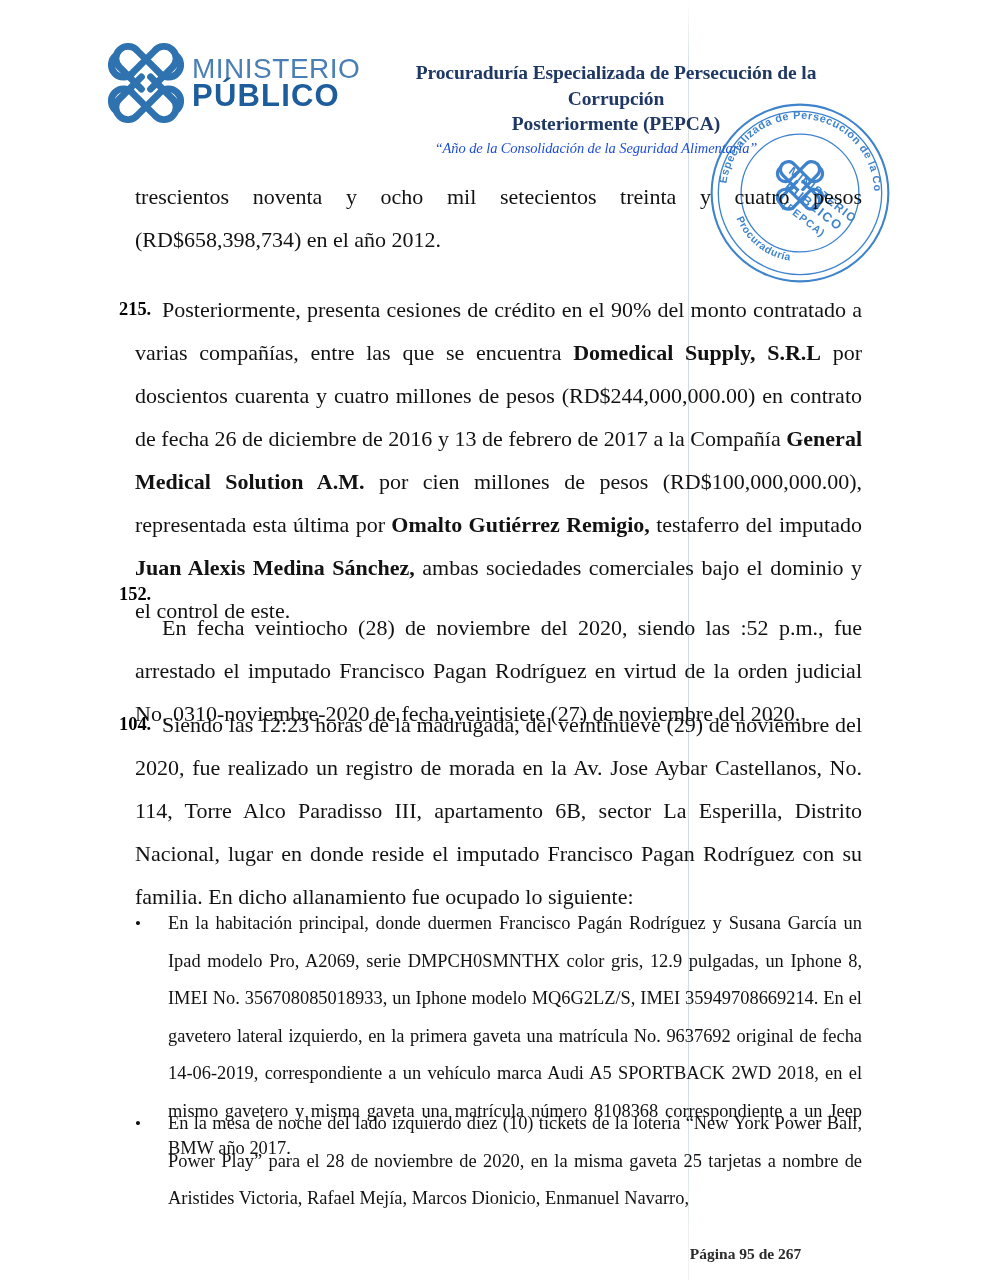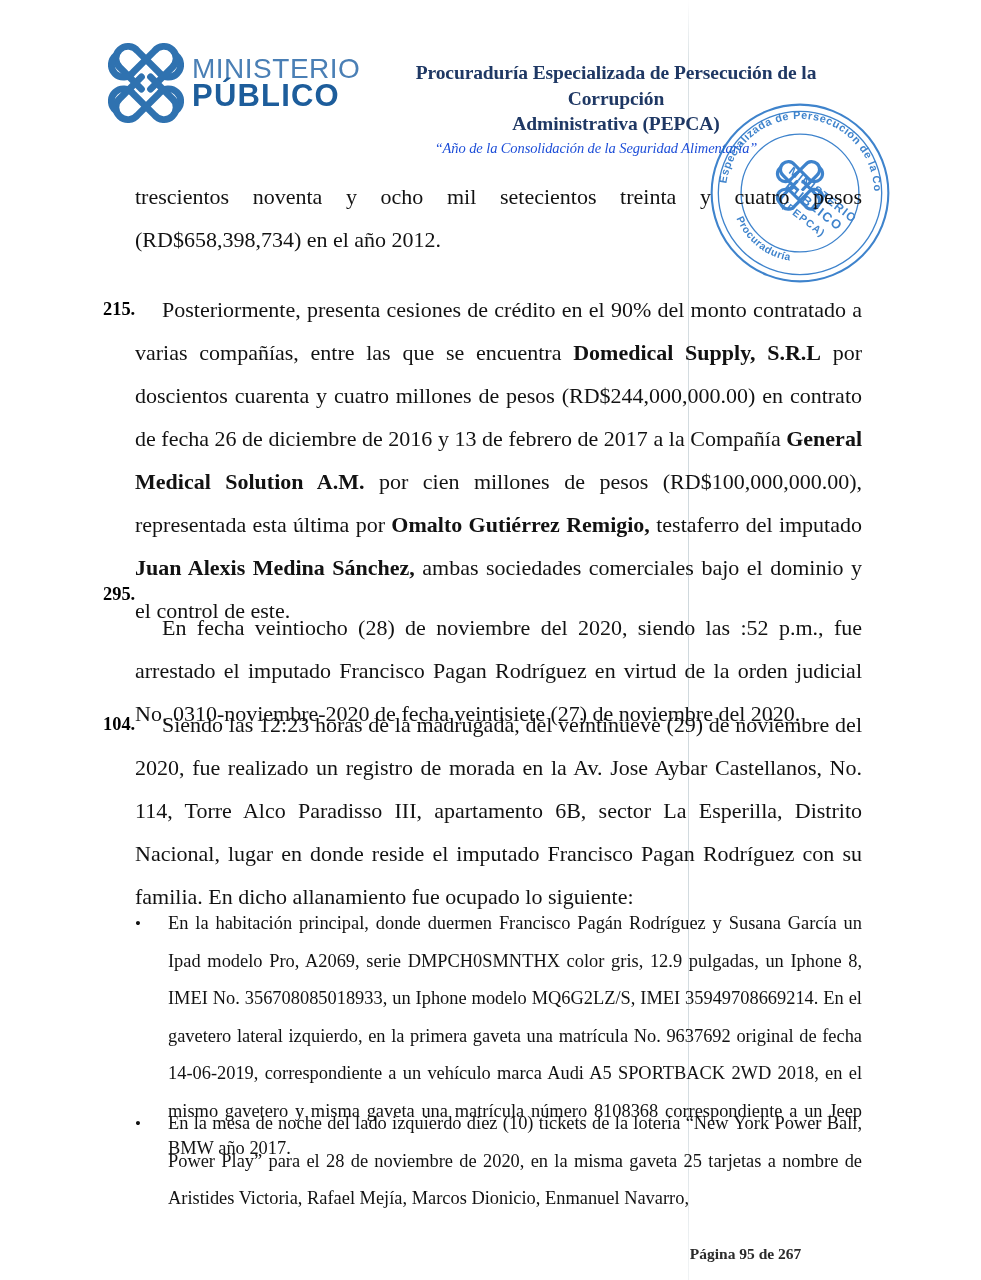--- a/index.html
+++ b/index.html
@@ -136,21 +136,21 @@
   }
   .para.numbered {
     left: 103px;
     width: 759px;
     padding-left: 32px;
     box-sizing: border-box;
     text-indent: 27px;
   }
   .para-num {
     position: absolute;
-    left: 103px;
+    left: 119px;
     font-weight: 700;
     font-size: 18.4px;
     line-height: 43px;
   }
   .bullet-item {
     position: absolute;
     left: 135px;
     width: 727px;
     font-size: 18.4px;
     line-height: 37.5px;
@@ -207,21 +207,21 @@
         </g>
       </svg>
       <div class="logo-words">
         <span class="logo-word-1">MINISTERIO</span>
         <span class="logo-word-2">PÚBLICO</span>
       </div>
     </div>
 
     <div class="header-titles">
       <div class="header-title-line">Procuraduría Especializada de Persecución de la Corrupción</div>
-      <div class="header-title-line">Administrativa (PEPCA)</div>
+      <div class="header-title-line">Posteriormente (PEPCA)</div>
       <div class="header-subtitle">“Año de la Consolidación de la Seguridad Alimentaria”</div>
     </div>
   </div>
 
   <svg class="seal" viewBox="0 0 200 200">
     <defs>
       <path id="sealArcTop" d="M 22 100 A 78 78 0 0 1 178 100"></path>
       <path id="sealArcBottom" d="M 28 100 A 72 72 0 0 0 172 100"></path>
     </defs>
     <g stroke="#1f6fc4" fill="none">
@@ -251,21 +251,21 @@
     </g>
   </svg>
 
   <div class="content">
 
     <div class="para cont" style="top:175px;">trescientos noventa y ocho mil setecientos treinta y cuatro pesos (RD$658,398,734) en el año 2012.</div>
 
     <div class="para-num" style="top:288px;">215.</div>
     <div class="para numbered" style="top:288px;"><span>Posteriormente, presenta cesiones de crédito en el 90% del monto contratado a varias compañías, entre las que se encuentra </span><b>Domedical Supply, S.R.L</b><span> por doscientos cuarenta y cuatro millones de pesos (RD$244,000,000.00) en contrato de fecha 26 de diciembre de 2016 y 13 de febrero de 2017 a la Compañía </span><b>General Medical Solution A.M.</b><span> por cien millones de pesos (RD$100,000,000.00), representada esta última por </span><b>Omalto Gutiérrez Remigio,</b><span> testaferro del imputado </span><b>Juan Alexis Medina Sánchez,</b><span> ambas sociedades comerciales bajo el dominio y el control de este.</span></div>
 
-    <div class="para-num" style="top:573px;">295.</div>
+    <div class="para-num" style="top:573px;">152.</div>
     <div class="para numbered" style="top:606px;"><span>En fecha veintiocho (28) de noviembre del 2020, siendo las :52 p.m., fue arrestado el imputado Francisco Pagan Rodríguez en virtud de la orden judicial No. 0310-noviembre-2020 de fecha veintisiete (27) de noviembre del 2020.</span></div>
 
     <div class="para-num" style="top:703px;">104.</div>
     <div class="para numbered" style="top:703px;"><span>Siendo las 12:23 horas de la madrugada, del veintinueve (29) de noviembre del 2020, fue realizado un registro de morada en la Av. Jose Aybar Castellanos, No. 114, Torre Alco Paradisso III, apartamento 6B, sector La Esperilla, Distrito Nacional, lugar en donde reside el imputado Francisco Pagan Rodríguez con su familia. En dicho allanamiento fue ocupado lo siguiente:</span></div>
 
     <div class="bullet-item" style="top:905px;">
       <span class="bullet-dot">•</span>
       <span>En la habitación principal, donde duermen Francisco Pagán Rodríguez y Susana García un Ipad modelo Pro, A2069, serie DMPCH0SMNTHX color gris, 12.9 pulgadas, un Iphone 8, IMEI No. 356708085018933, un Iphone modelo MQ6G2LZ/S, IMEI 35949708669214. En el gavetero lateral izquierdo, en la primera gaveta una matrícula No. 9637692 original de fecha 14-06-2019, correspondiente a un vehículo marca Audi A5 SPORTBACK 2WD 2018, en el mismo gavetero y misma gaveta una matrícula número 8108368 correspondiente a un Jeep BMW año 2017.</span>
     </div>
 

